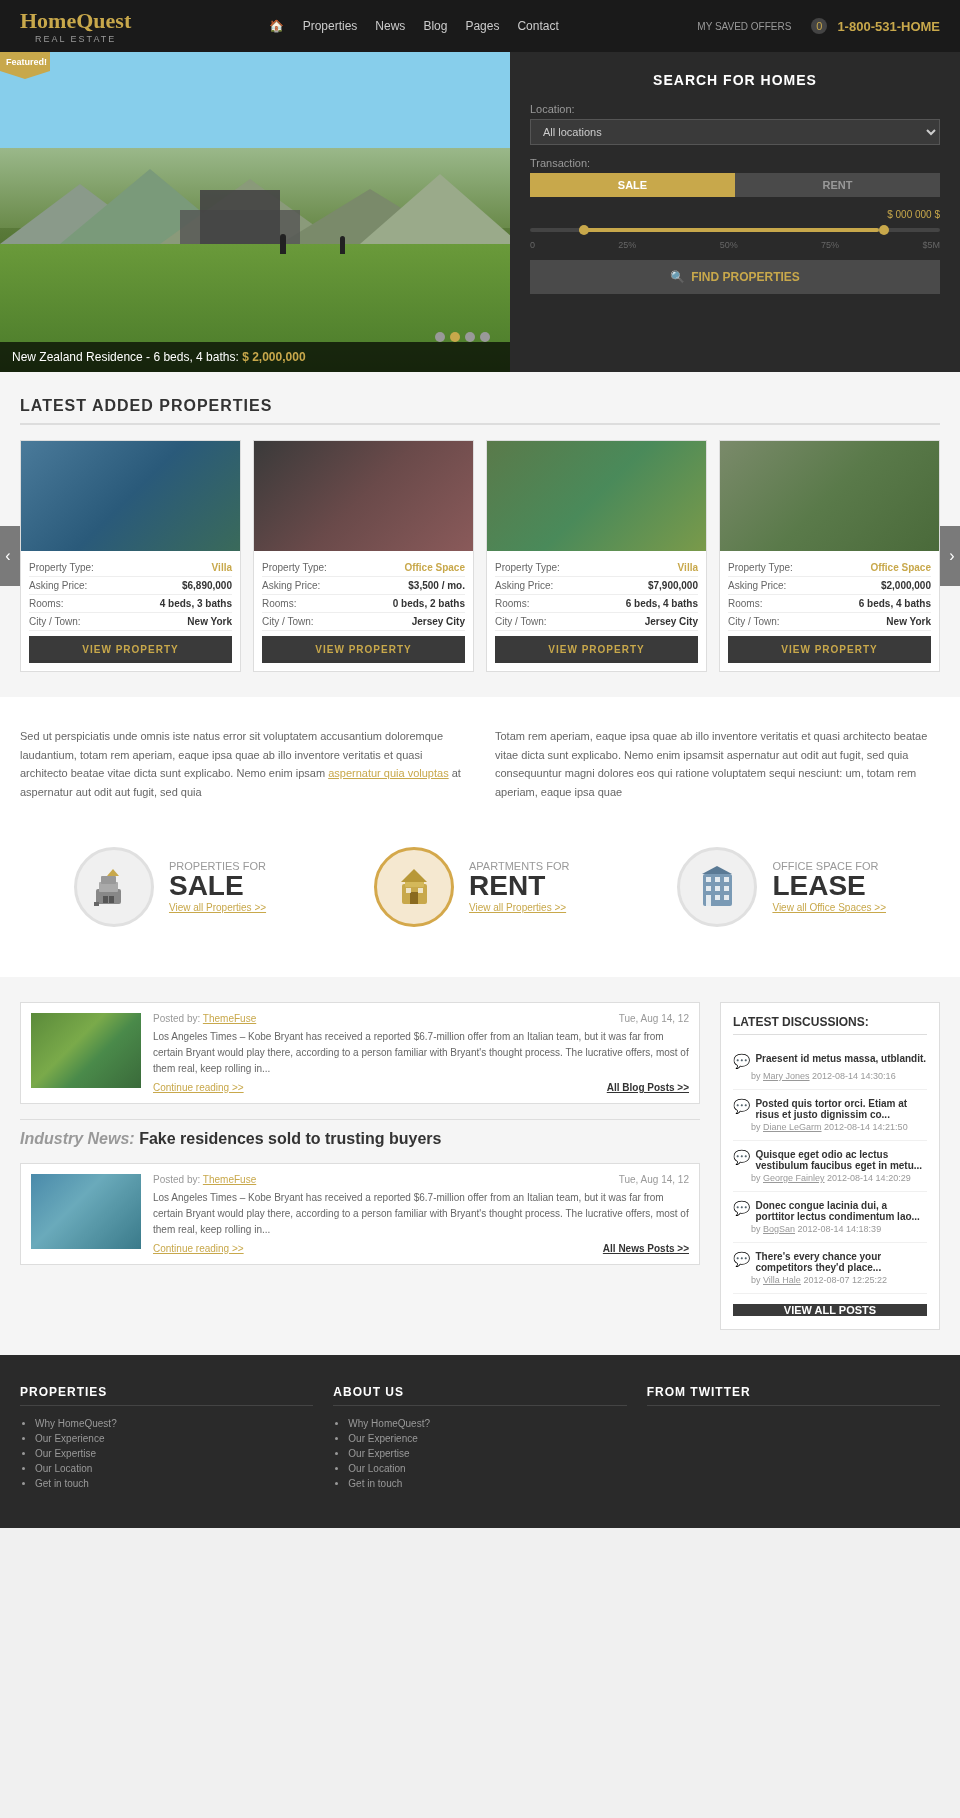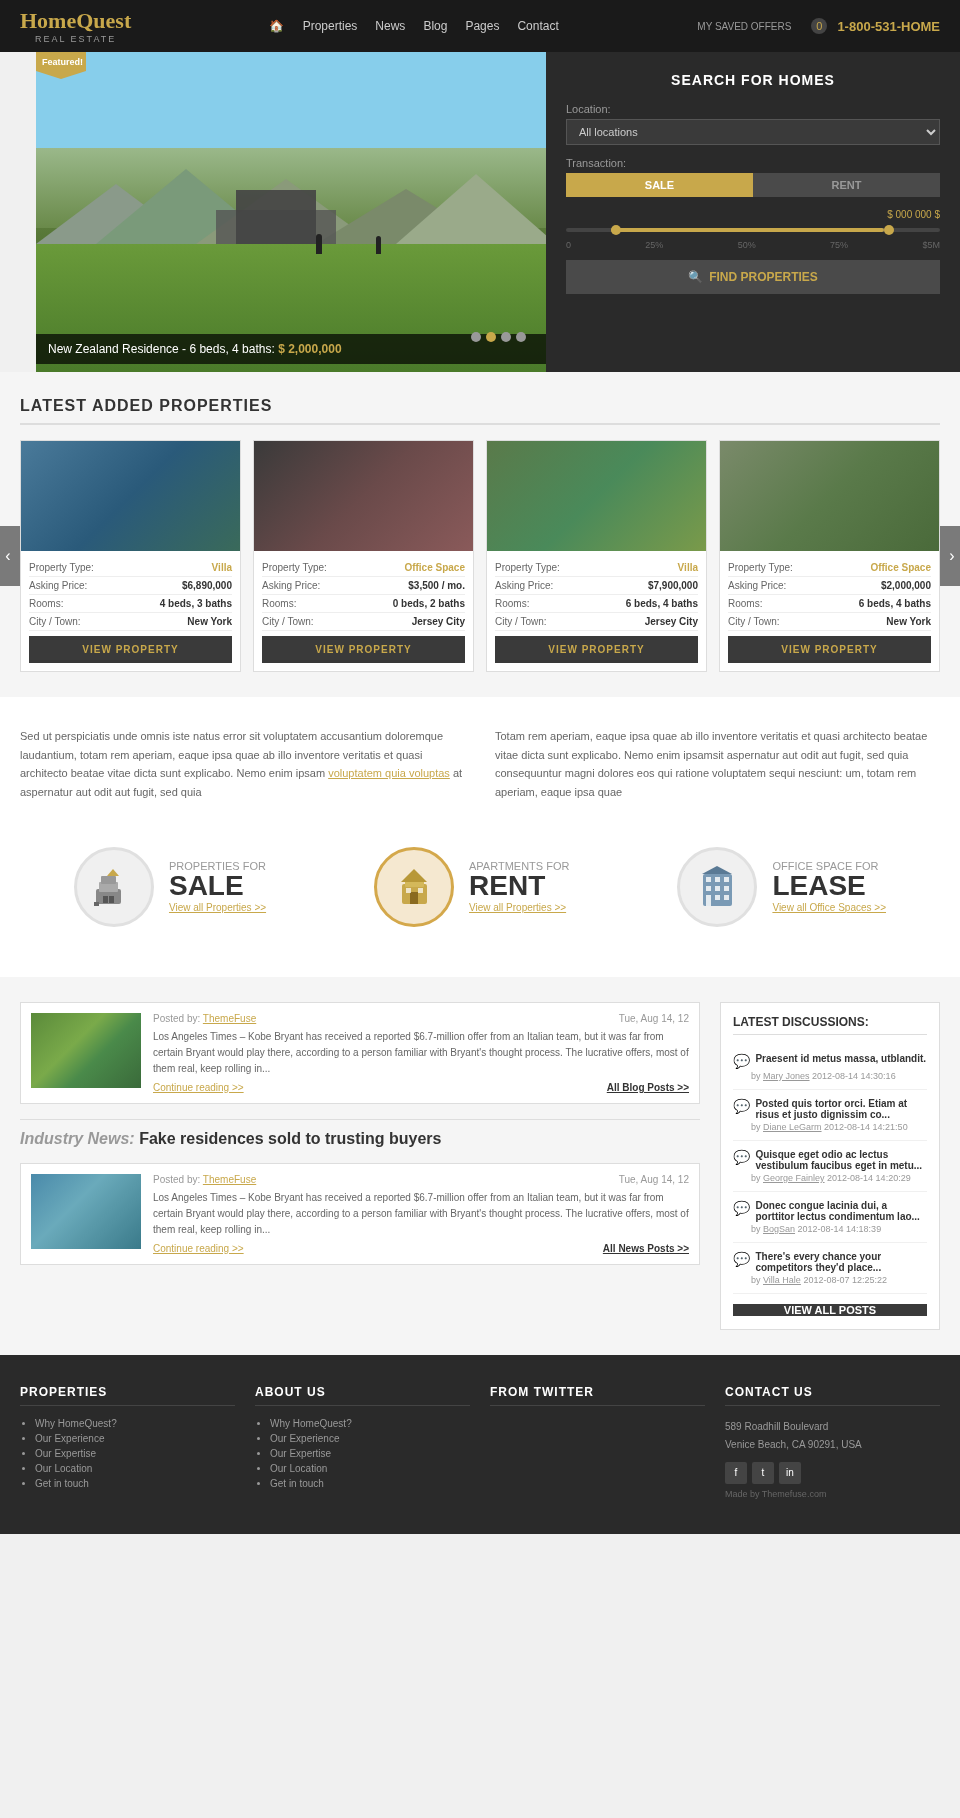--- a/index.html
+++ b/index.html
@@ -10,24 +10,24 @@
     .logo { color: #fff; font-size: 22px; font-weight: bold; font-family: Georgia, serif; }
     .logo span { color: #c8a84b; }
     .logo-sub { font-size: 9px; color: #999; letter-spacing: 2px; display: block; text-align: center; }
     .nav { display: flex; align-items: center; gap: 18px; }
     .nav a { color: #ccc; text-decoration: none; font-size: 12px; }
     .phone { color: #c8a84b; font-weight: bold; font-size: 13px; }
     .saved-offers { color: #999; font-size: 10px; margin-right: 10px; }
     .right-nav { display: flex; align-items: center; gap: 10px; }
 
     
-    .hero { background: #555; height: 320px; position: relative; display: flex; margin-left: 36px; }
+    .hero { background: #555; height: 320px; position: relative; display: flex; }
     .hero-image { width: 510px; height: 100%; background: linear-gradient(135deg, #7a9bb5 0%, #4a7a5a 40%, #3a6a3a 60%, #6a8a4a 100%); position: relative; overflow: hidden; }
     .featured-badge { position: absolute; top: 0; left: 0; background: #c8a84b; color: #fff; font-size: 9px; font-weight: bold; padding: 14px 8px 4px 4px; transform: rotate(0deg); z-index: 10; width: 55px; text-align: center; clip-path: polygon(0 0, 100% 0, 100% 70%, 50% 100%, 0 70%); }
-    .hero-caption { position: absolute; bottom: 8px; left: 0; right: 0; background: rgba(0,0,0,0.7); color: #fff; padding: 8px 12px; font-size: 12px; }
+    .hero-caption { position: absolute; bottom: 0; left: 0; right: 0; background: rgba(0,0,0,0.7); color: #fff; padding: 8px 12px; font-size: 12px; }
     .hero-caption .price { color: #c8a84b; font-weight: bold; }
     .hero-dots { position: absolute; bottom: 30px; right: 20px; display: flex; gap: 5px; }
     .dot { width: 10px; height: 10px; border-radius: 50%; background: #999; cursor: pointer; }
     .dot.active { background: #c8a84b; }
     .search-panel { flex: 1; background: #2a2a2a; padding: 20px; }
     .search-title { color: #fff; font-size: 14px; font-weight: bold; text-align: center; margin-bottom: 15px; letter-spacing: 1px; }
     .search-row { margin-bottom: 12px; }
     .search-label { color: #999; font-size: 11px; margin-bottom: 4px; }
     .search-select { width: 100%; background: #3a3a3a; border: 1px solid #555; color: #ccc; padding: 5px 8px; font-size: 11px; }
     .trans-btns { display: flex; gap: 0; }
@@ -324,21 +324,21 @@
       </div>
 
     </div>
     <button class="carousel-arrow right">›</button>
   </div>
 </section>
 
 <section class="looking-section">
   <div class="looking-text-row">
     <div class="looking-text">
-      <span>Sed ut perspiciatis unde omnis iste natus error sit voluptatem accusantium doloremque laudantium, totam rem aperiam, eaque ipsa quae ab illo inventore veritatis et quasi architecto beatae vitae dicta sunt explicabo. Nemo enim ipsam <a href="#" style="color:#c8a84b;">voluptatem quia voluptas</a> at aspernatur aut odit aut fugit, sed quia</span>
+      <span>Sed ut perspiciatis unde omnis iste natus error sit voluptatem accusantium doloremque laudantium, totam rem aperiam, eaque ipsa quae ab illo inventore veritatis et quasi architecto beatae vitae dicta sunt explicabo. Nemo enim ipsam <a href="#" style="color:#c8a84b;">aspernatur quia voluptas</a> at aspernatur aut odit aut fugit, sed quia</span>
     </div>
     <div class="looking-text">Totam rem aperiam, eaque ipsa quae ab illo inventore veritatis et quasi architecto beatae vitae dicta sunt explicabo. Nemo enim ipsamsit aspernatur aut odit aut fugit, sed quia consequuntur magni dolores eos qui ratione voluptatem sequi nesciunt: um, totam rem aperiam, eaque ipsa quae</div>
   </div>
   <div class="category-row">
 
     <div class="category-item">
       <div class="category-icon">
         <svg width="45" height="45" viewBox="0 0 45 45">
           <rect x="5" y="25" width="25" height="15" fill="#888" rx="2"></rect>
           <rect x="8" y="18" width="19" height="10" fill="#aaa" rx="1"></rect>
@@ -519,26 +519,14 @@
         <li><a href="#">Why HomeQuest?</a></li>
         <li><a href="#">Our Experience</a></li>
         <li><a href="#">Our Expertise</a></li>
         <li><a href="#">Our Location</a></li>
         <li><a href="#">Get in touch</a></li>
       </ul>
     </div>
     <div class="footer-col">
       <div class="footer-title">FROM TWITTER</div>
     </div>
-    <div class="footer-col">
-      <div class="footer-title">CONTACT US</div>
-      <div class="footer-contact">
-        <span>589 Roadhill Boulevard<br>Venice Beach, CA 90291, USA</span>
-      </div>
-      <div class="footer-social">
-        <div class="social-icon">f</div>
-        <div class="social-icon">t</div>
-        <div class="social-icon">in</div>
-      </div>
-      <div class="footer-made">Made by Themefuse.com</div>
-    </div>
   </div>
 </footer>
 
 </body></html>

